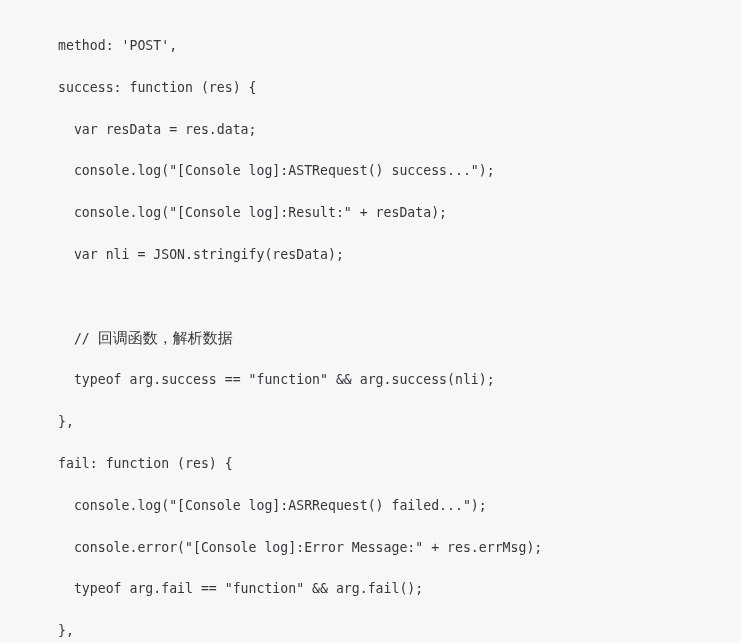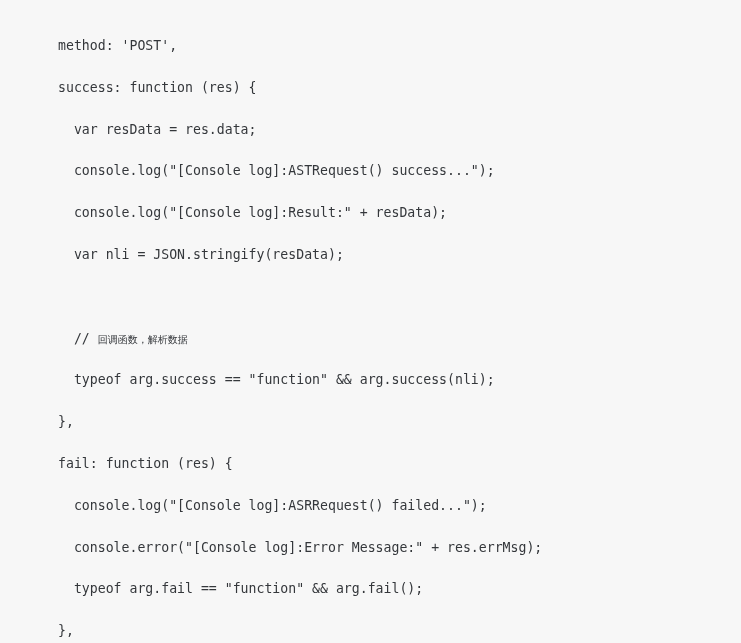--- a/index.html
+++ b/index.html
@@ -44,21 +44,21 @@
     letter-spacing: 0px;
     font-family: "DejaVu Sans Mono", "Liberation Mono", monospace;
   }
 
   .code-line.blank {
     height: 41.8px;
   }
 
   .code-line .cn {
     font-family: "DejaVu Sans", "Liberation Sans", sans-serif;
-    font-size: 10px;
+    font-size: 15px;
   }
 </style>
 </head>
 <body>
 
 <div id="code-block" style="background: rgb(247, 247, 247);">
   <pre class="code-lines" id="code-lines"><span class="code-line">method: 'POST',</span><span class="code-line">success: function (res) {</span><span class="code-line">  var resData = res.data;</span><span class="code-line">  console.log("[Console log]:ASTRequest() success...");</span><span class="code-line">  console.log("[Console log]:Result:" + resData);</span><span class="code-line">  var nli = JSON.stringify(resData);</span><span class="code-line blank">&nbsp;</span><span class="code-line">  // <span class="cn">回调函数，解析数据</span></span><span class="code-line">  typeof arg.success == "function" &amp;&amp; arg.success(nli);</span><span class="code-line">},</span><span class="code-line">fail: function (res) {</span><span class="code-line">  console.log("[Console log]:ASRRequest() failed...");</span><span class="code-line">  console.error("[Console log]:Error Message:" + res.errMsg);</span><span class="code-line">  typeof arg.fail == "function" &amp;&amp; arg.fail();</span><span class="code-line">},</span></pre>
 </div>
 
 </body></html>

